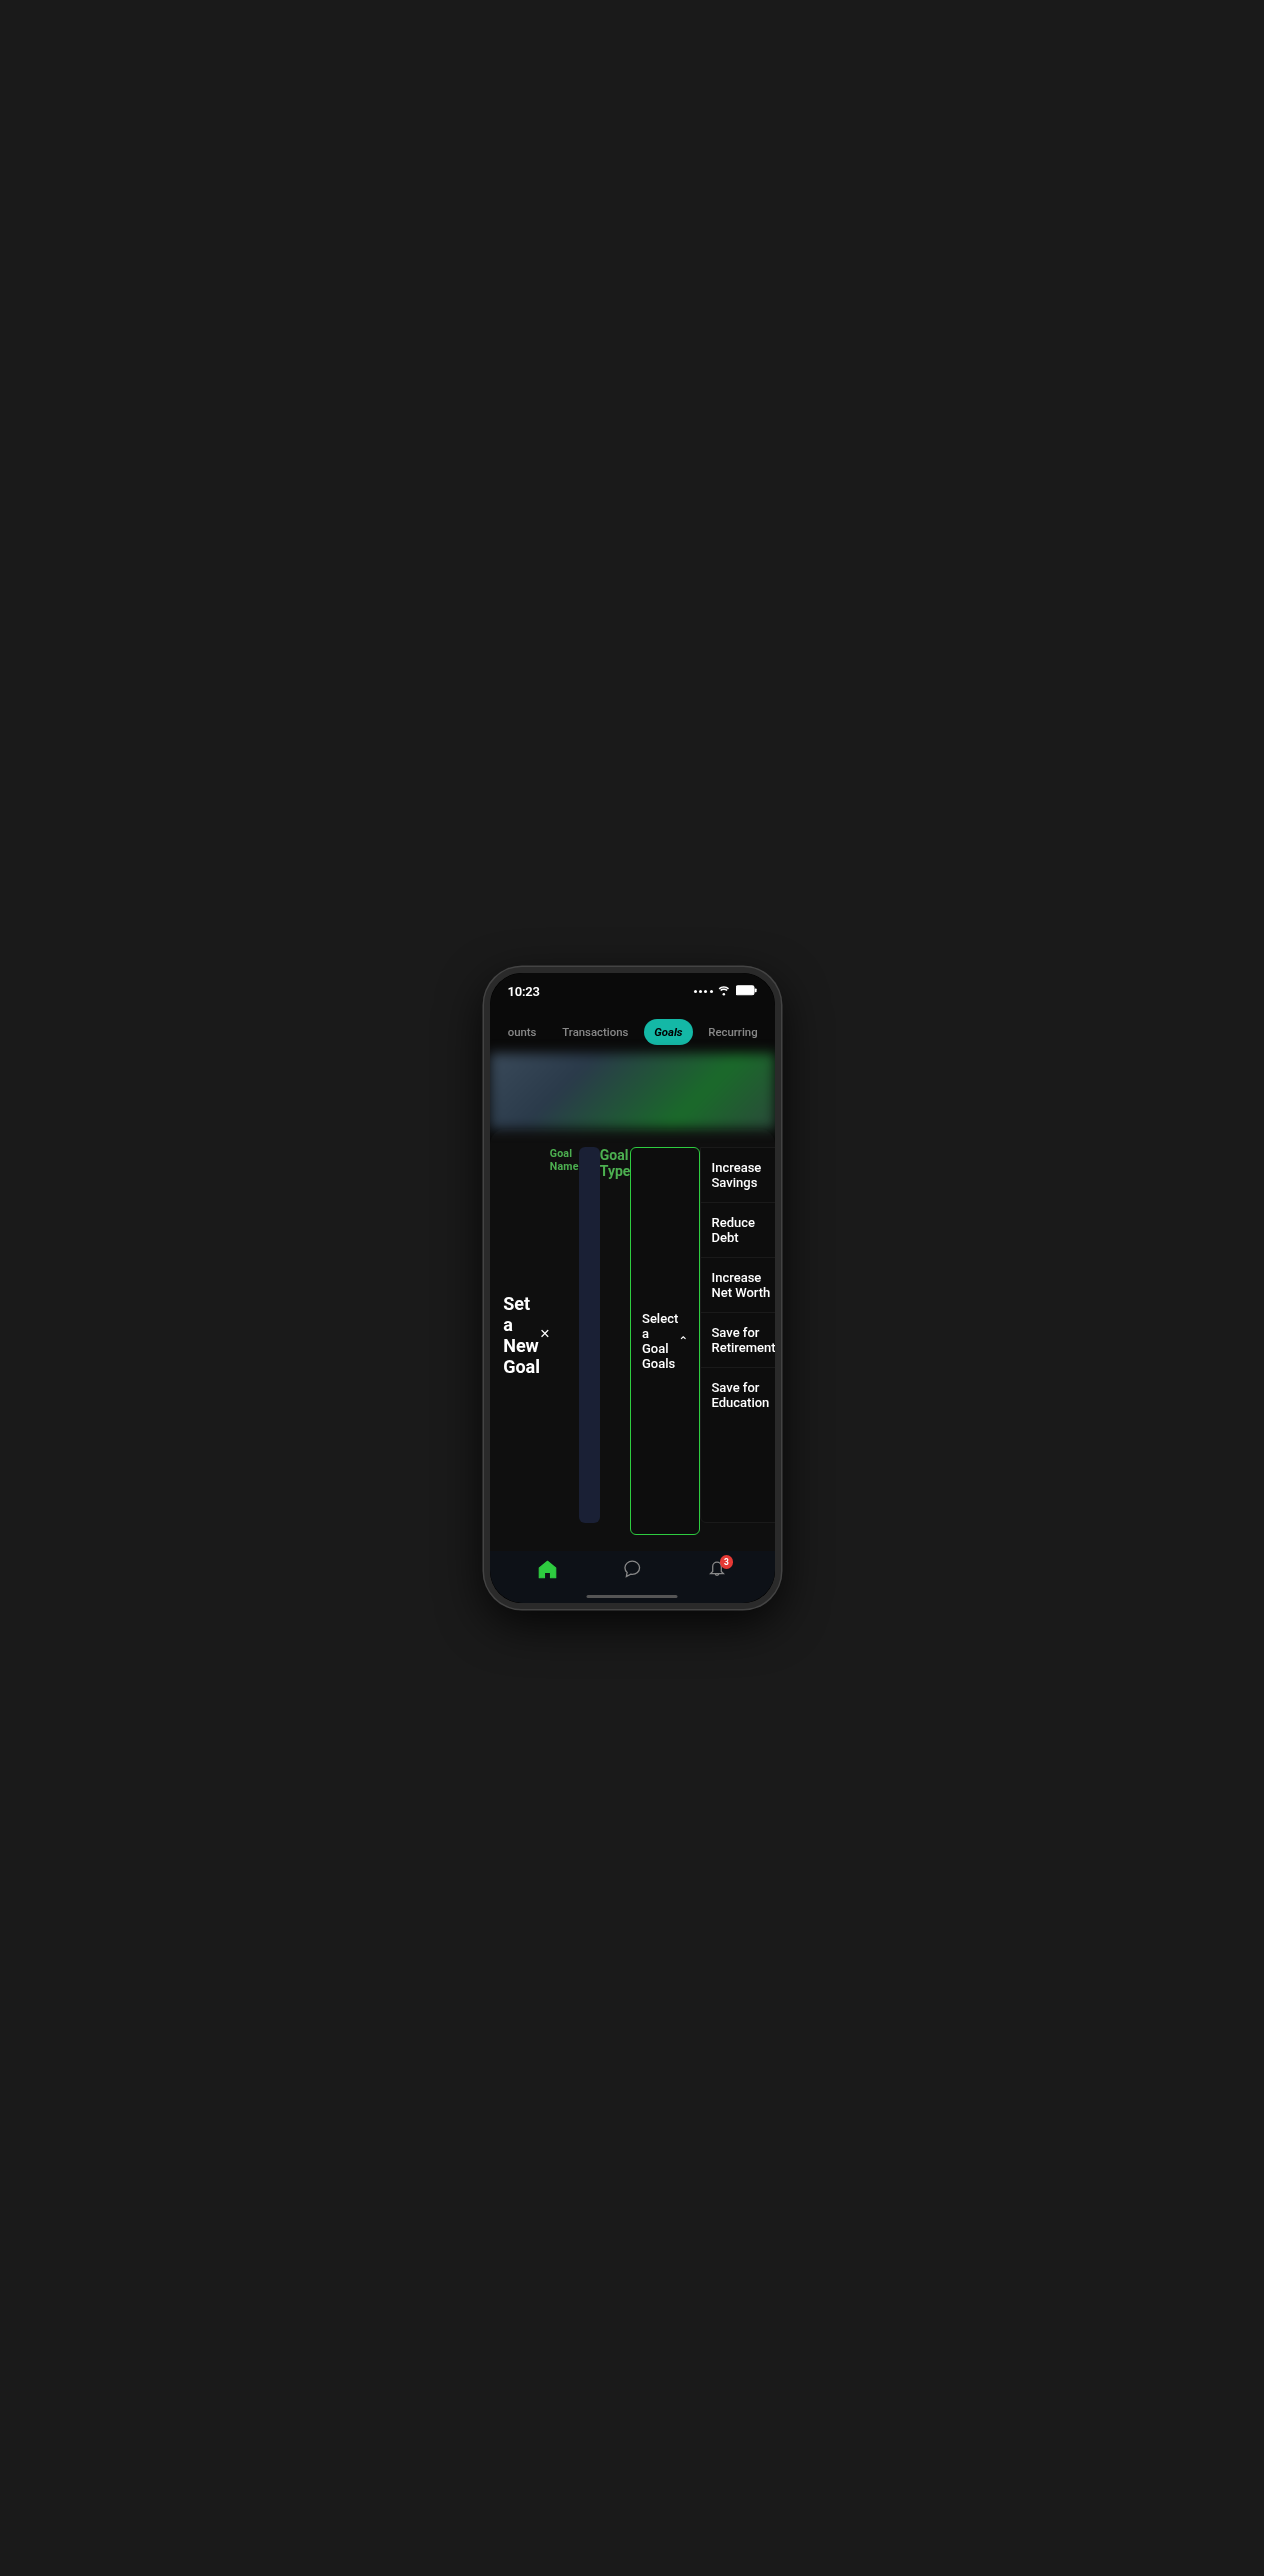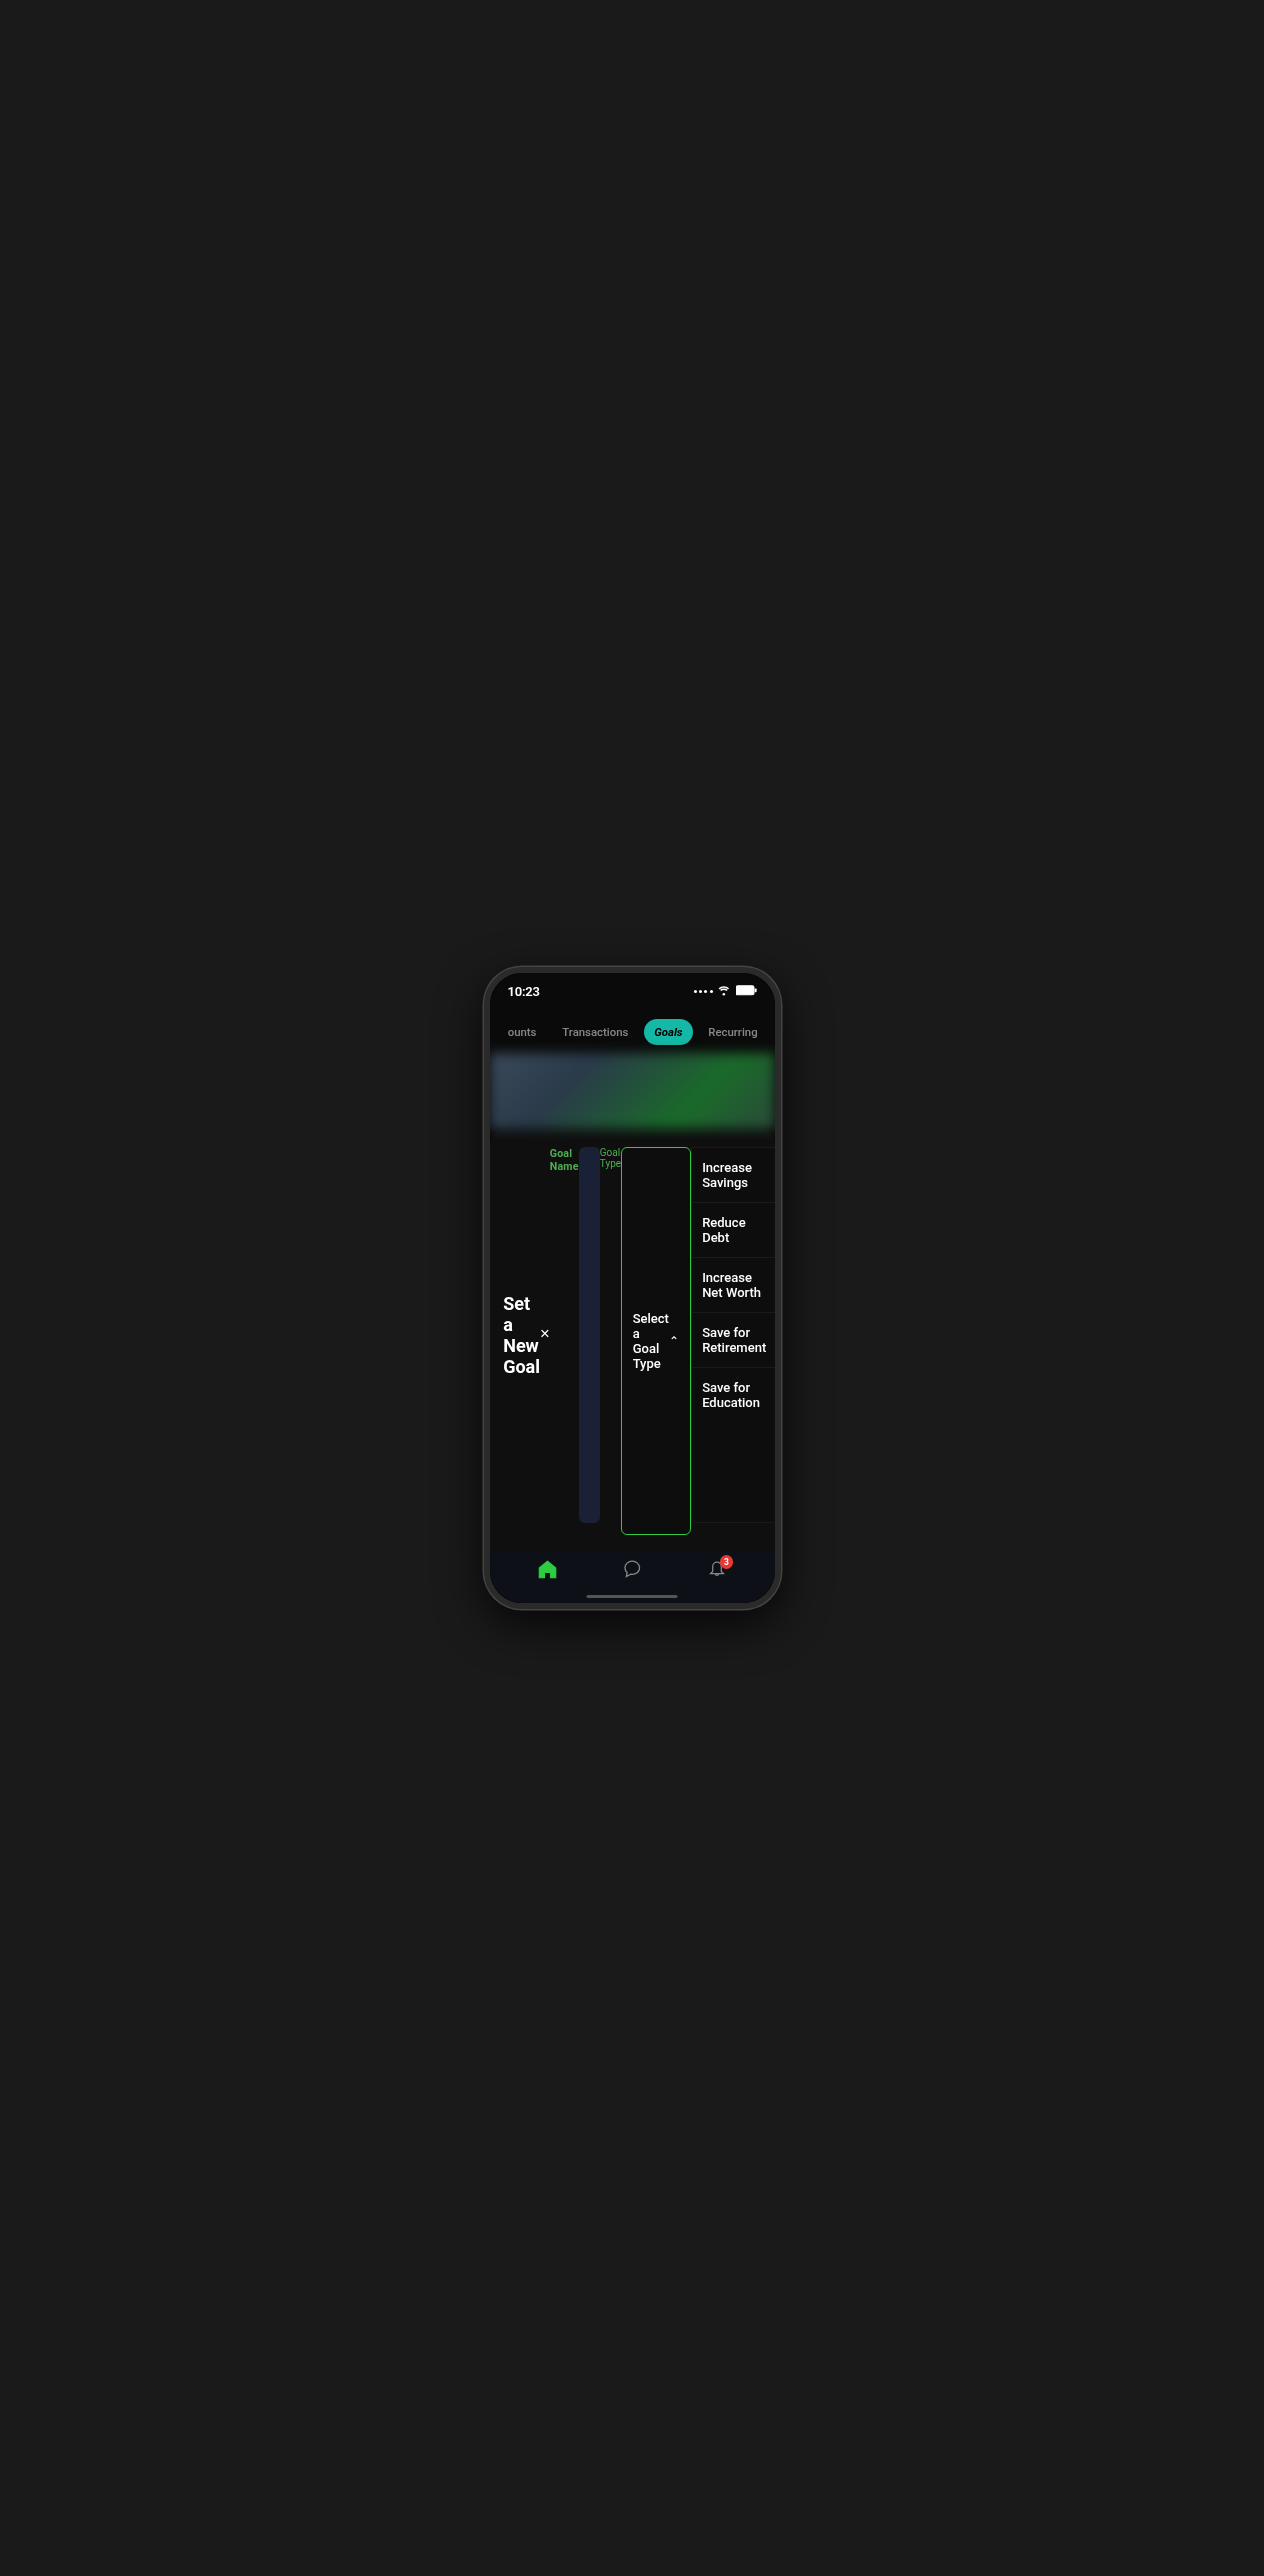--- a/index.html
+++ b/index.html
@@ -229,22 +229,22 @@
       border-radius: 6px;
       padding: 12px 10.6px;
       color: #fff;
       font-size: 12px;
       margin-bottom: 13.7px;
       outline: none;
     }
 
     .goal-type-label {
       color: #4caf50;
-      font-size: 10px;
-      font-weight: 400;
+      font-size: 14px;
+      font-weight: 700;
       margin-bottom: 12px;
     }
 
     .goal-type-dropdown {
       width: 100%;
       background: #0d0d0d;
       border: 1.1px solid #2ecc40;
       border-radius: 6px;
       padding: 12px 10.6px;
       display: flex;
@@ -422,21 +422,21 @@
       <div class="modal-header">
         <span class="modal-title">Set a New Goal</span>
         <button class="close-btn">×</button>
       </div>
 
       <div class="field-label">Goal Name</div>
       <input class="goal-name-input" type="text" placeholder="" style="">
 
       <div class="goal-type-label">Goal Type</div>
       <div class="goal-type-dropdown">
-        <span class="goal-type-text">Select a Goal Type</span>
+        <span class="goal-type-text">Select a Goal Goals</span>
         <span class="chevron-icon">⌃</span>
       </div>
 
       <div class="dropdown-options">
         <div class="dropdown-option">Increase Savings</div>
         <div class="dropdown-option">Reduce Debt</div>
         <div class="dropdown-option">Increase Net Worth</div>
         <div class="dropdown-option">Save for Retirement</div>
         <div class="dropdown-option">Save for Education</div>
       </div>

